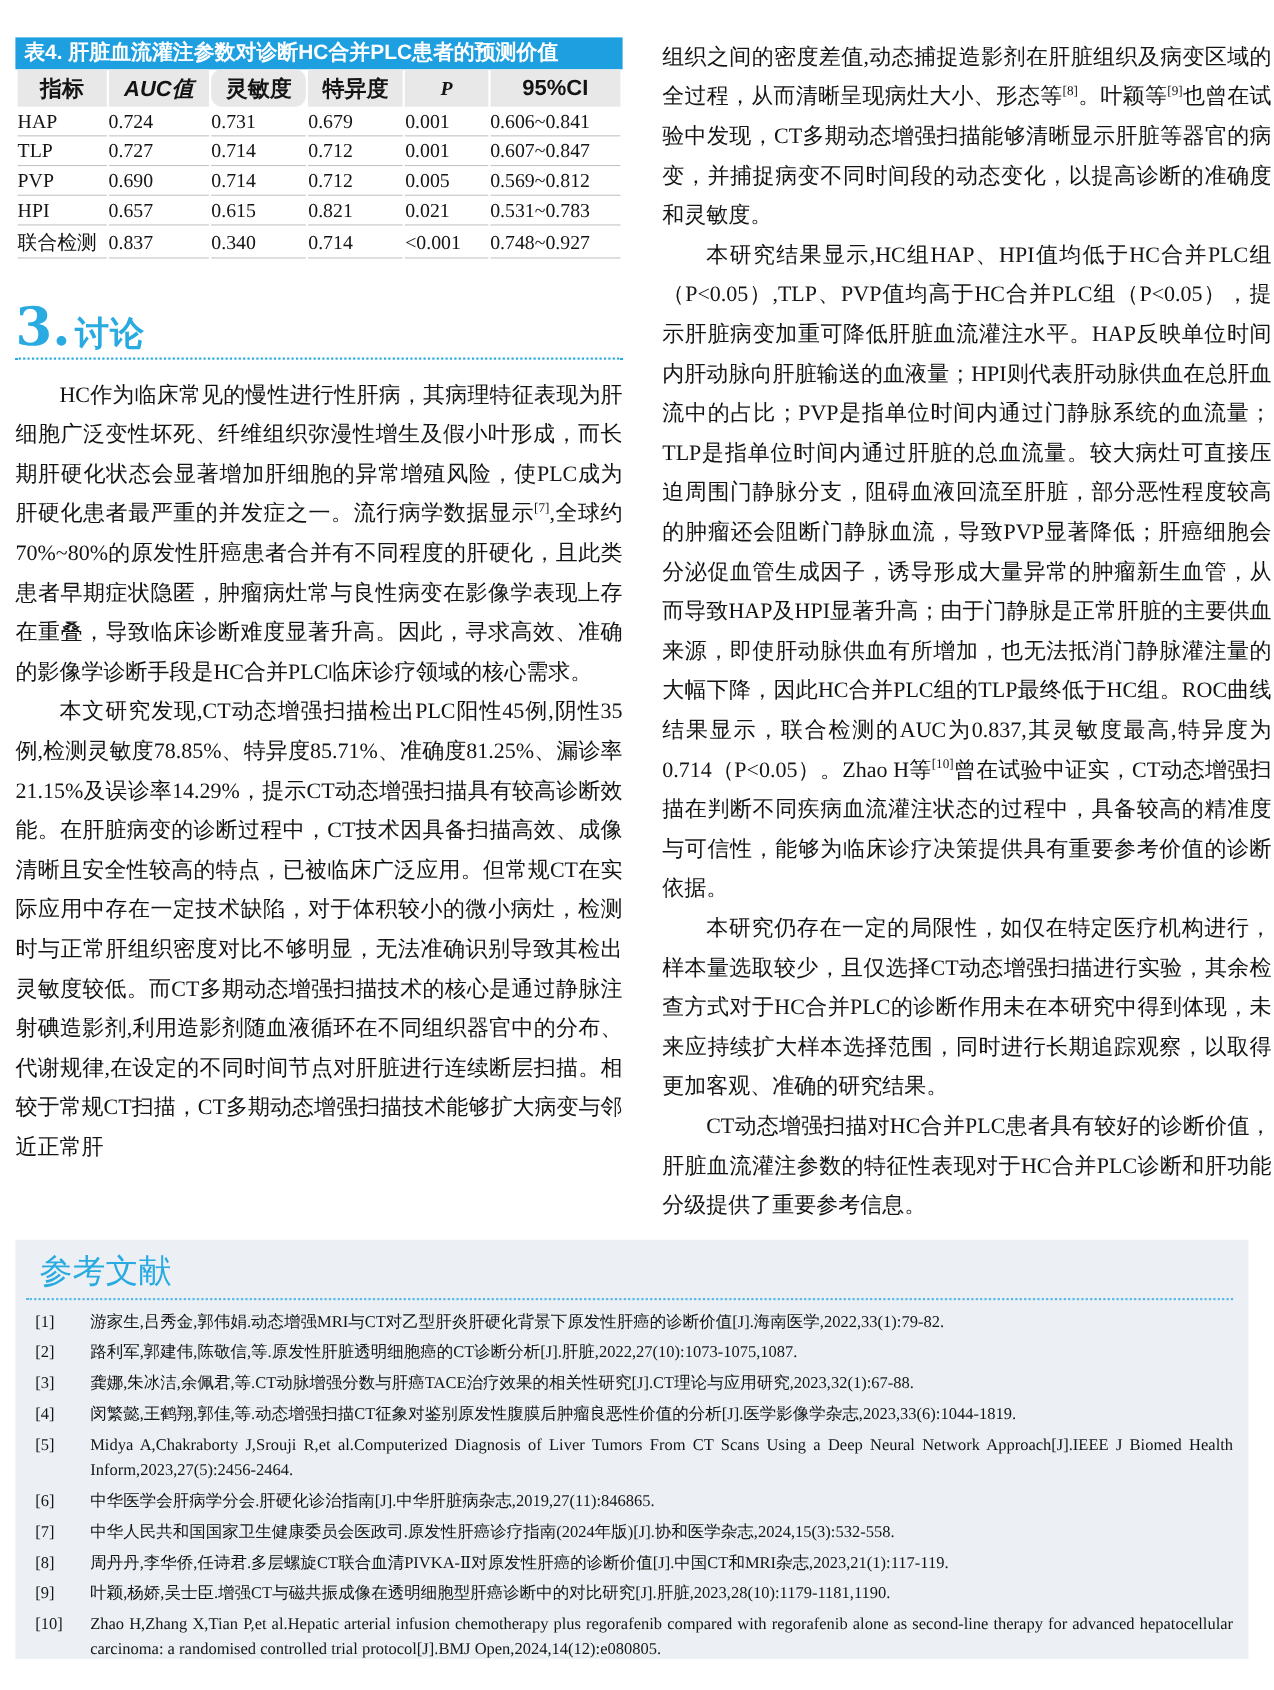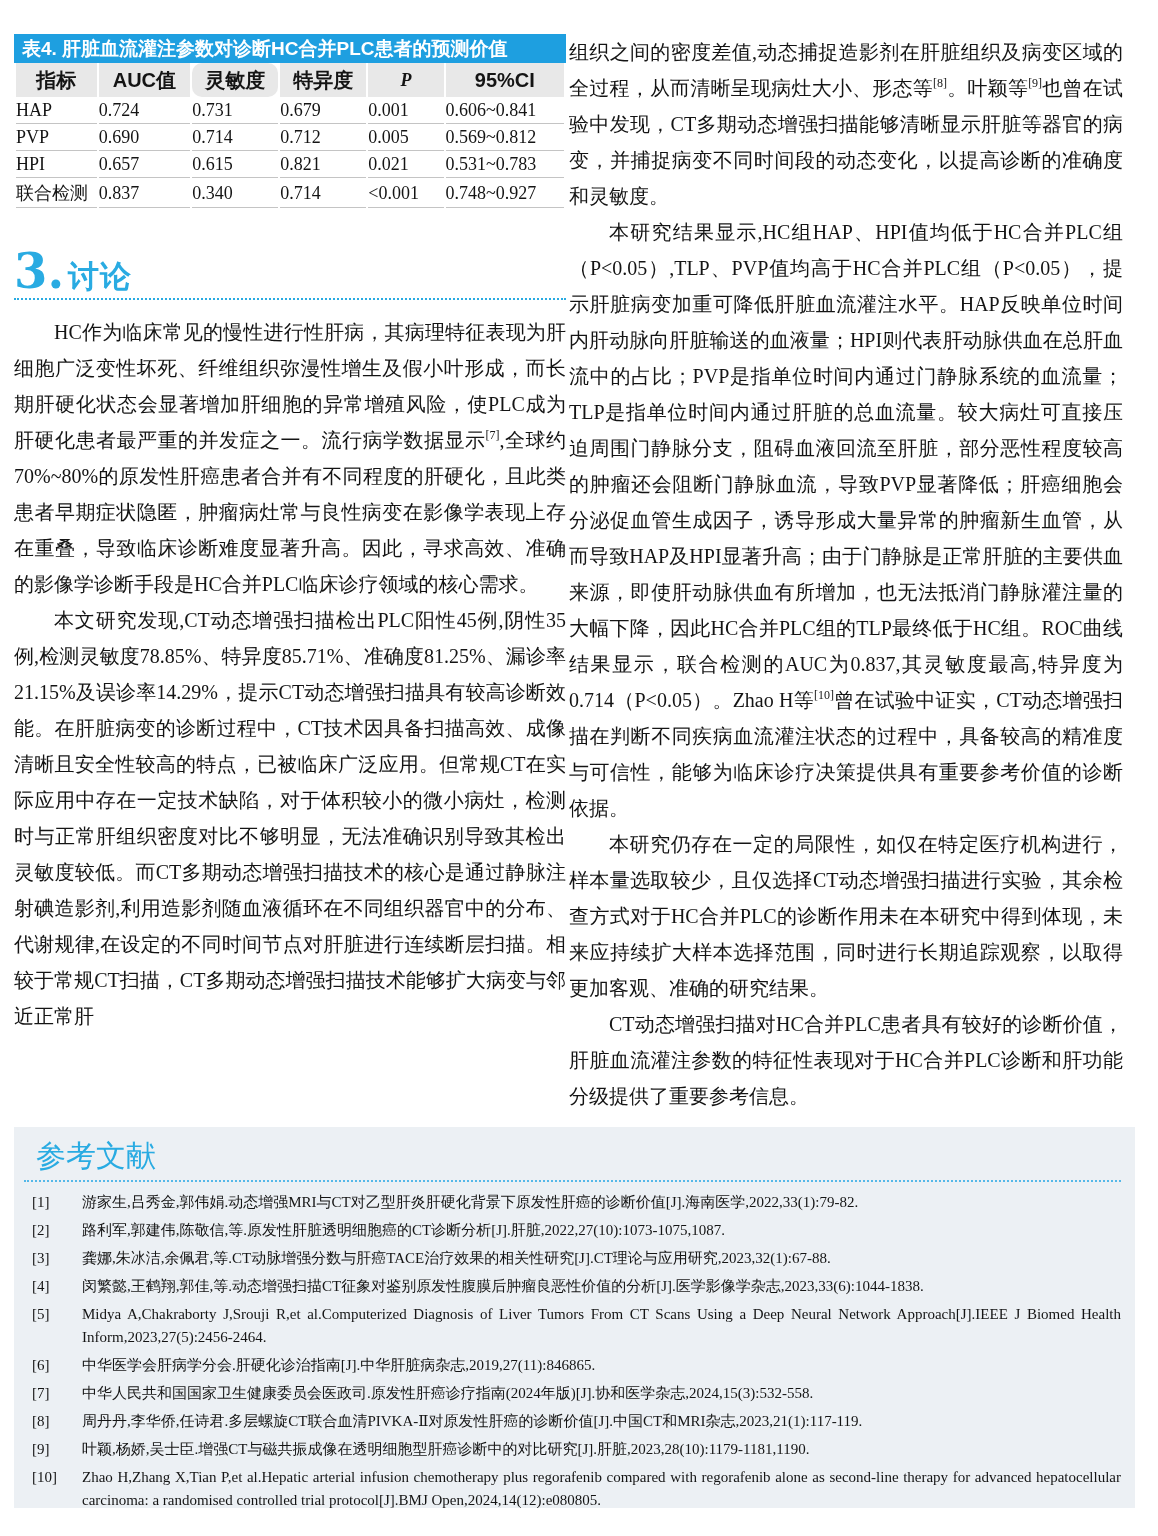--- a/index.html
+++ b/index.html
@@ -12,21 +12,21 @@
   .page {
     position: relative;
     width: 1158px; height: 1536px;
     background: #ffffff;
     overflow: hidden;
   }
 
   
   .columns {
     display: flex;
-    gap: 3px;
+    gap: 36px;
     padding: 34px 18px 0 14px;
     box-sizing: border-box;
   }
   .col-left  { width: 552px; flex: none; }
   .col-right { width: 554px; flex: none; }
 
   
   .table-block { width: 100%; }
   .table-title {
     background: #1e9fe0;
@@ -54,21 +54,21 @@
     padding: 4px 0 3px 0;
     text-align: center;
   }
   table.stats th.p-col { font-family: "Liberation Serif", serif; font-style: italic; font-size: 18px; }
   table.stats td {
     text-align: left;
     font-size: 18px;
     padding: 3px 0 2px 0;
     border-bottom: 1px solid #c4c4c4;
   }
-  .w1 { width: 15%; } .w2 { width: 17%; } .w3 { width: 16%; border-radius: 10px; }
+  .w1 { width: 15%; } .w2 { width: 17%; font-style: italic; } .w3 { width: 16%; border-radius: 10px; }
   .w4 { width: 16%; } .w5 { width: 14%; } .w6 { width: 22%; }
 
   
   .section-heading {
     margin-top: 40px;
     padding-bottom: 4px;
     border-bottom: 2px dotted #29abe2;
     color: #29abe2;
     display: flex;
     align-items: flex-end;
@@ -163,20 +163,28 @@
           <tbody>
             <tr>
               <td>HAP</td>
               <td>0.724</td>
               <td>0.731</td>
               <td>0.679</td>
               <td>0.001</td>
               <td>0.606~0.841</td>
             </tr>
             <tr>
+              <td>TLP</td>
+              <td>0.727</td>
+              <td>0.714</td>
+              <td>0.712</td>
+              <td>0.001</td>
+              <td>0.607~0.847</td>
+            </tr>
+            <tr>
               <td>PVP</td>
               <td>0.690</td>
               <td>0.714</td>
               <td>0.712</td>
               <td>0.005</td>
               <td>0.569~0.812</td>
             </tr>
             <tr>
               <td>HPI</td>
               <td>0.657</td>
@@ -225,21 +233,21 @@
       <li>
         <span class="ref-num">[2]</span>
         <span class="ref-text">路利军,郭建伟,陈敬信,等.原发性肝脏透明细胞癌的CT诊断分析[J].肝脏,2022,27(10):1073-1075,1087.</span>
       </li>
       <li>
         <span class="ref-num">[3]</span>
         <span class="ref-text">龚娜,朱冰洁,余佩君,等.CT动脉增强分数与肝癌TACE治疗效果的相关性研究[J].CT理论与应用研究,2023,32(1):67-88.</span>
       </li>
       <li>
         <span class="ref-num">[4]</span>
-        <span class="ref-text">闵繁懿,王鹤翔,郭佳,等.动态增强扫描CT征象对鉴别原发性腹膜后肿瘤良恶性价值的分析[J].医学影像学杂志,2023,33(6):1044-1838.</span>
+        <span class="ref-text">闵繁懿,王鹤翔,郭佳,等.动态增强扫描CT征象对鉴别原发性腹膜后肿瘤良恶性价值的分析[J].医学影像学杂志,2023,33(6):1044-1819.</span>
       </li>
       <li>
         <span class="ref-num">[5]</span>
         <span class="ref-text">Midya A,Chakraborty J,Srouji R,et al.Computerized Diagnosis of Liver Tumors From CT Scans Using a Deep Neural Network Approach[J].IEEE J Biomed Health Inform,2023,27(5):2456-2464.</span>
       </li>
       <li>
         <span class="ref-num">[6]</span>
         <span class="ref-text">中华医学会肝病学分会.肝硬化诊治指南[J].中华肝脏病杂志,2019,27(11):846865.</span>
       </li>
       <li>

